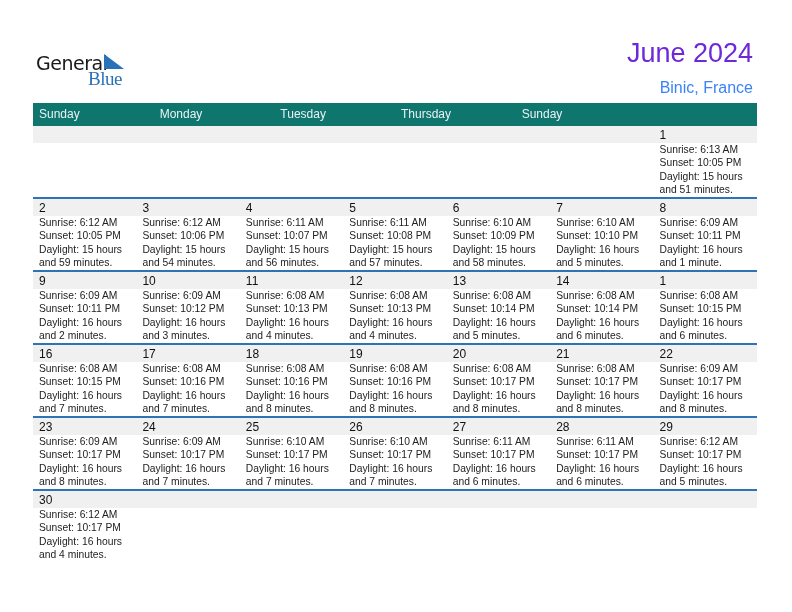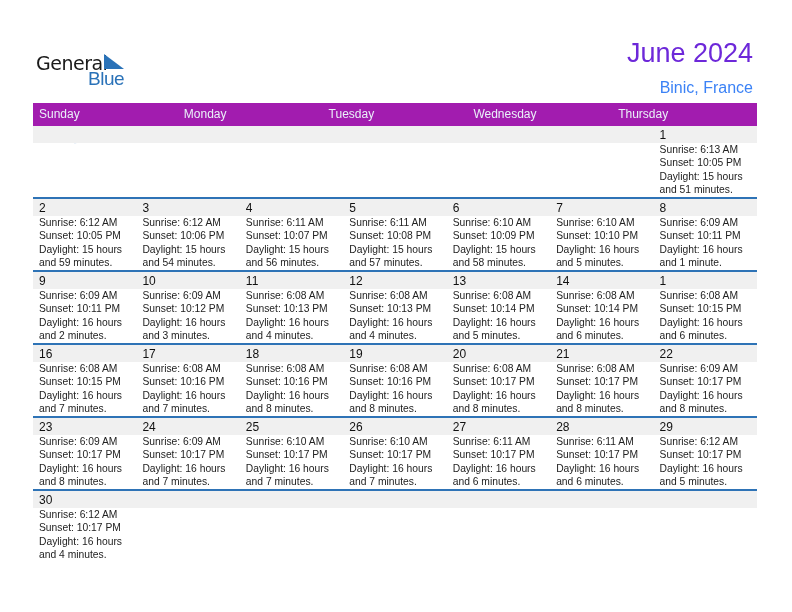--- a/index.html
+++ b/index.html
@@ -1,29 +1,29 @@
 <!DOCTYPE html>
 <html><head>
 <meta charset="utf-8">
 <style>
   * { box-sizing: border-box; margin: 0; padding: 0; }
   html, body { width: 792px; height: 612px; background: #ffffff; overflow: hidden; }
   body { font-family: "Liberation Sans", sans-serif; color: #111; position: relative; }
 
   .logo { position: absolute; left: 36px; top: 52px; width: 100px; height: 36px; }
   .logo .general { position: absolute; left: 0; top: 0; font-size: 19px; color: #1a1a1a; font-family: "DejaVu Sans", sans-serif; letter-spacing: -0.5px; }
-  .logo .blue { position: absolute; left: 52px; top: 16px; font-size: 19px; color: #2a72b8; font-family: Liberation Sans, sans-serif; letter-spacing: -0.5px; }
+  .logo .blue { position: absolute; left: 52px; top: 16px; font-size: 19px; color: #2a72b8; font-family: Liberation Serif, serif; letter-spacing: -0.5px; }
   .logo .tri { position: absolute; left: 68px; top: 2px; width: 0; height: 0;
                border-left: 20px solid #2a72b8; border-top: 15px solid transparent; }
 
   .title { position: absolute; right: 39px; top: 38px; font-size: 27px; color: #6d28d9; }
   .location { position: absolute; right: 39px; top: 79px; font-size: 16px; color: #3b82f6; }
 
   .calendar { position: absolute; left: 33px; top: 103px; width: 724px; }
-  .header-row { display: grid; grid-template-columns: repeat(5, 1fr); background: #a21caf; height: 23px; }
+  .header-row { display: grid; grid-template-columns: repeat(6, 1fr); background: #0f766e; height: 23px; }
   .header-row div { color: #eaf1f9; font-size: 12px; line-height: 23px; padding-left: 6px; }
 
   .week { position: relative; border-bottom: 2px solid #2e73b6; }
   .week.last { border-bottom: none; }
   .week .band { position: absolute; left: 0; right: 0; top: 0; height: 17px; background: #f0f0f0; }
   .week .cells { position: relative; display: grid; grid-template-columns: repeat(7, 1fr); }
   .cell { padding-left: 6px; height: 71px; }
   .cell .num { font-size: 12px; line-height: 17px; height: 17px; color: #111; padding-top: 1px; }
   .cell .info { font-size: 10.3px; line-height: 13.4px; color: #222; }
   .week.w1 .cell { height: 71px; }
@@ -40,21 +40,20 @@
 </div>
 
 <div class="title">June 2024</div>
 <div class="location">Binic, France</div>
 
 <div class="calendar">
   <div class="header-row">
     <div>Sunday</div>
     <div>Monday</div>
     <div>Tuesday</div>
-    <div>Wednesday</div>
     <div>Thursday</div>
     <div>Sunday</div>
   </div>
   <div id="weeks">
       <div class="week w1">
         <div class="band"></div>
         <div class="cells">
           <div class="cell">
             <div class="num"></div>
             <div class="info"></div>

